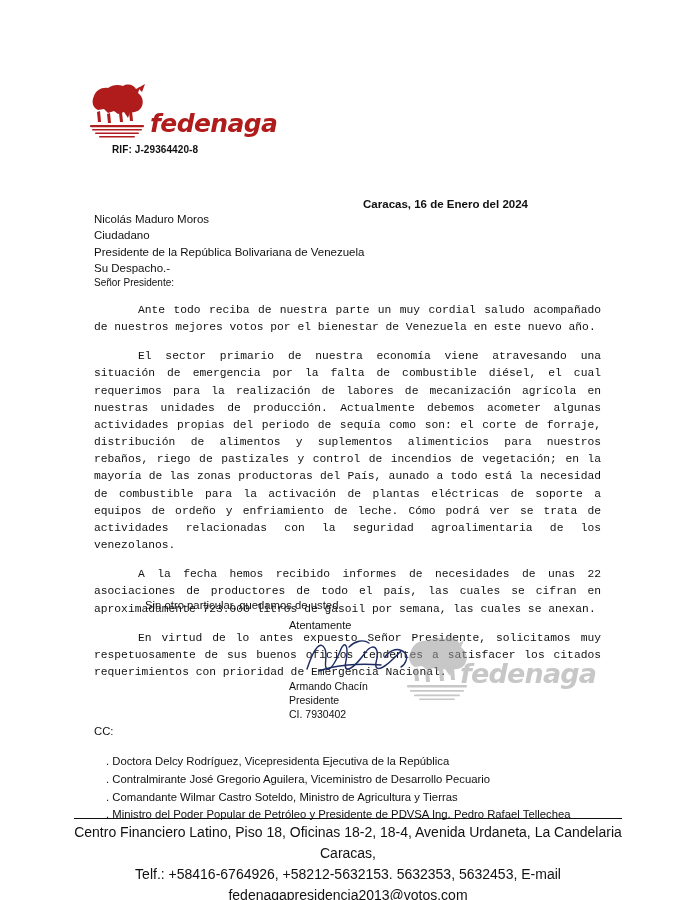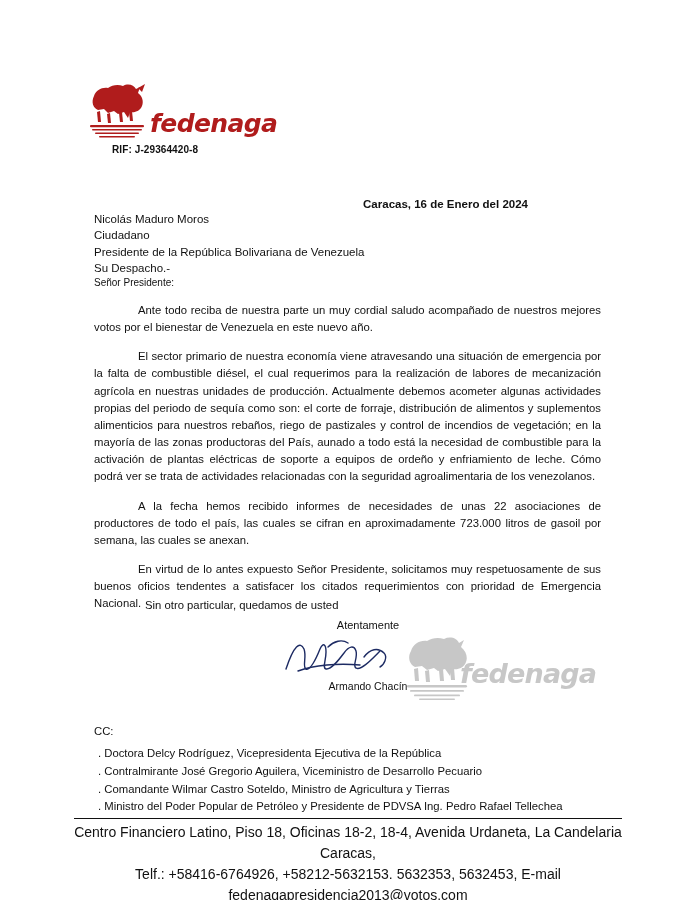--- a/index.html
+++ b/index.html
@@ -89,38 +89,38 @@
     top: 302px;
     width: 508px;
     font-size: 11.3px;
     line-height: 1.52;
     color: #111;
     text-align: justify;
   }
   .letter-body p {
     margin: 0 1px 12px 0;
     text-indent: 44px;
+    font-family: Liberation Mono, monospace;
   }
   .closing {
     position: absolute;
     left: 94px;
     top: 592px;
     width: 508px;
     font-size: 11.3px;
     color: #111;
   }
   .closing p { margin: 7px; text-indent: 44px; }
 
   
   .sign-block {
     position: absolute;
-    left: 268px;
+    left: 289px;
     top: 618px;
     width: 200px;
-    text-align: center;
     font-size: 10.5px;
     color: #111;
     line-height: 1.35;
   }
   .sign-atentamente { font-size: 11px; }
   .sign-scribble {
     height: 44px;
     position: relative;
     margin-top: 2px;
   }
@@ -159,21 +159,21 @@
   
   .cc-block {
     position: absolute;
     left: 94px;
     top: 723px;
     font-size: 11.3px;
     line-height: 1.58;
     color: #111;
   }
   .cc-title { margin-bottom: 1px; }
-  .cc-list { list-style: none; margin: 4px; padding: 0; }
+  .cc-list { list-style: none; margin: 12px; padding: 0; }
 
   
   .footer-rule {
     position: absolute;
     left: 74px;
     top: 818px;
     width: 548px;
     border-top: 1.3px solid #111;
   }
   .footer {
@@ -248,20 +248,22 @@
       <svg width="200" height="44" viewBox="0 0 200 44" xmlns="http://www.w3.org/2000/svg">
         <g fill="none" stroke="#1d2b63" stroke-width="1.4" stroke-linecap="round">
           <path d="M18 34 C26 10 32 6 36 14 C39 22 34 32 38 34 C42 36 48 24 52 14 C55 7 58 9 58 17 C58 26 54 33 58 34 C63 35 70 26 76 18 C81 11 86 10 88 16 C90 23 84 31 88 33 C93 36 104 24 112 16"></path>
           <path d="M30 36 C46 30 70 28 92 30"></path>
           <path d="M60 12 C66 6 74 4 80 8"></path>
           <path d="M96 22 C102 14 110 12 116 18 C120 22 116 30 112 32"></path>
         </g>
       </svg>
     </div>
     <div class="sign-name">Armando Chacín</div>
+    <div class="sign-name">Presidente</div>
+    <div class="sign-name">CI. 7930402</div>
   </div>
 
   <div class="seal">
     <div class="seal-mark">
       <svg width="66" height="72" viewBox="0 0 66 72" xmlns="http://www.w3.org/2000/svg">
         <g fill="#9a9a9a">
           <path d="M7 21 C9 14 16 10 23 11 C28 8 34 7 40 9 C46 6 53 8 55 13 L60 10 L57 17 C62 21 64 27 62 32 C60 38 54 40 48 39 L46 46 L41 39 L34 41 L30 38 L23 40 L18 36 L11 37 C6 35 3 28 7 21 Z"></path>
           <path d="M14 38 L15 51 L11 51 L10 39 Z"></path>
           <path d="M25 40 L26 52 L22 52 L21 41 Z"></path>
           <path d="M39 39 L40 51 L36 51 L35 40 Z"></path>

